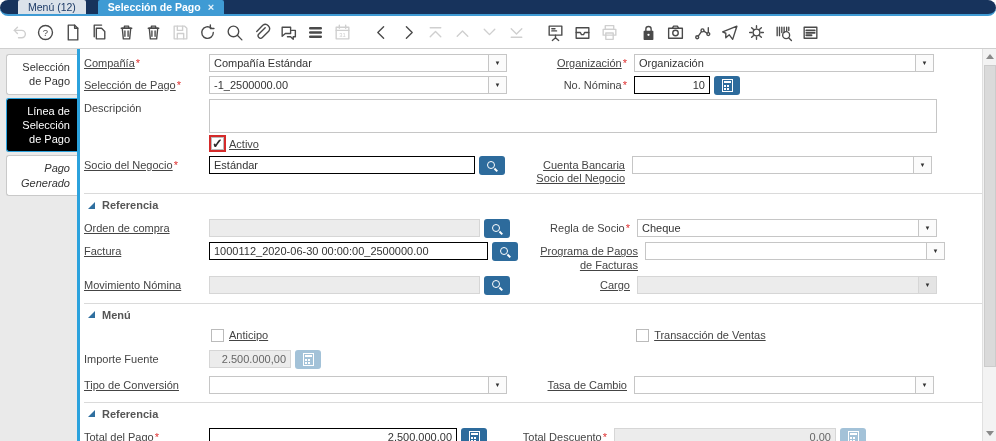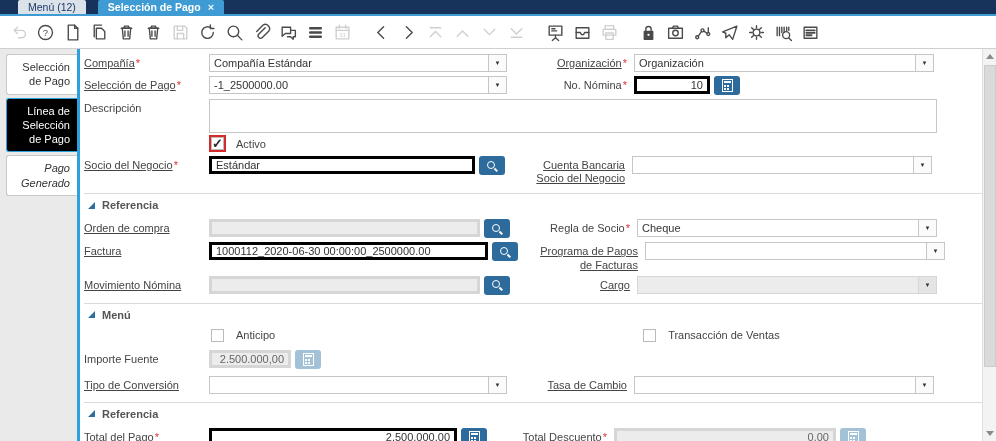--- a/index.html
+++ b/index.html
@@ -1,21 +1,21 @@
 <!DOCTYPE html>
 <html><head>
 <meta charset="utf-8">
 <style>
   html,body{margin:0;padding:0;background:#fff;}
   .app{position:relative;width:996px;height:441px;overflow:hidden;
        font-family:"Liberation Sans",sans-serif;font-size:11px;color:#444;background:#fff;}
 
   
   .tabbar{height:14px;background:#17335c;border-bottom:2px solid #3f9bd4;
-          display:flex;align-items:flex-end;padding-left:18px;}
+          display:flex;align-items:flex-end;padding-left:18px;border-radius:8px;}
   .wtab{height:14px;line-height:14px;padding:0 10px;font-size:10.5px;margin-right:12px;
         border-radius:2px 2px 0 0;white-space:nowrap;cursor:default;}
   .wtab.menu{background:#dbe2ea;color:#1c3a66;}
   .wtab.active{background:#3f9bd4;color:#fff;font-weight:bold;display:flex;align-items:center;gap:7px;}
   .wtab .x{font-weight:bold;font-size:11px;color:#eaf4fb;}
 
   
   .toolbar{height:32px;background:#fff;border-bottom:1px solid #cfcfcf;
            display:flex;align-items:center;padding-left:8px;gap:7px;}
   .ticon{width:20px;height:20px;display:flex;align-items:center;justify-content:center;color:#4a4a4a;cursor:pointer;}
@@ -33,21 +33,21 @@
 
   .content{flex:1;background:#fff;padding:5px 14px 0 4px;overflow:hidden;}
 
   .row{display:flex;align-items:flex-start;margin-bottom:4px;}
   .lbl{width:118px;min-width:118px;text-align:left;padding-top:3px;line-height:1.2;color:#444;}
   .lbl2{width:100px;min-width:100px;margin-left:20px;text-align:right;padding-top:3px;line-height:1.2;color:#444;}
   .lnk{text-decoration:underline;}
   .req{color:#e03030;margin-left:1px;}
   .fld{margin-left:7px;display:flex;align-items:flex-start;}
 
-  .tinput{height:18px;box-sizing:border-box;border:3px solid #000000;background:#fff;
+  .tinput{height:18px;box-sizing:border-box;border:1px solid #000000;background:#fff;
           font:11px "Liberation Sans",sans-serif;color:#333;padding:0 4px;outline:none;}
   .tinput:disabled,.tinput.dis{background:#ececec;border-color:#d6d6d6;color:#666;}
   .num{text-align:right;}
 
   .combo{display:flex;height:18px;box-sizing:border-box;border:1px solid #c6c6c6;background:#fff;}
   .combo .cinp{flex:1;border:none;height:16px;font:11px "Liberation Sans",sans-serif;color:#333;padding:0 4px;outline:none;background:transparent;min-width:0;}
   .combo .arrow{width:17px;border-left:1px solid #c6c6c6;background:#fbfbfb;display:flex;align-items:center;justify-content:center;cursor:pointer;}
   .combo .arrow::after{content:"▼";font-size:6px;color:#333;}
   .combo.dis{background:#ececec;border-color:#d6d6d6;}
   .combo.dis .arrow{background:#e4e4e4;border-left-color:#d6d6d6;}
@@ -63,21 +63,21 @@
   .abtn .calc::after{content:"";position:absolute;bottom:1px;left:1px;width:2px;height:2px;background:#fff;box-shadow:3px 0 0 #fff,0 -3px 0 #fff,3px -3px 0 #fff;}
 
   textarea.desc{width:728px;height:34px;box-sizing:border-box;border:1px solid #c6c6c6;resize:none;
         font:11px "Liberation Sans",sans-serif;padding:2px 4px;outline:none;}
 
   .cbrow{display:flex;align-items:center;}
   .checkbox{width:13px;height:13px;box-sizing:border-box;border:1px solid #bbb;background:#fff;
             display:flex;align-items:center;justify-content:center;cursor:pointer;}
   .checkbox.checked::after{content:"✓";font-size:13px;font-weight:bold;color:#2b2b2b;line-height:1;}
   .checkbox.focusring{outline:2px solid #d42a2a;}
-  .cblabel{margin-left:12px;color:#444;}
+  .cblabel{margin-left:5px;color:#444;text-decoration:underline;}
 
   .section{border-top:1px solid #dadada;margin:8px 0 6px 0;padding:5px 0 2px 4px;
            display:flex;align-items:center;}
   .tri{width:0;height:0;border-left:7px solid transparent;border-bottom:7px solid #2f6f9f;margin-right:7px;cursor:pointer;}
   .sect-label{font-weight:bold;color:#555;}
 
   
   .vscroll{position:absolute;top:0;right:0;width:13px;height:392px;background:#f3f3f3;border-left:1px solid #e0e0e0;}
   .sb-btn{position:absolute;left:0;width:13px;height:13px;display:flex;align-items:center;justify-content:center;cursor:pointer;}
   .sb-up{top:1px;}

